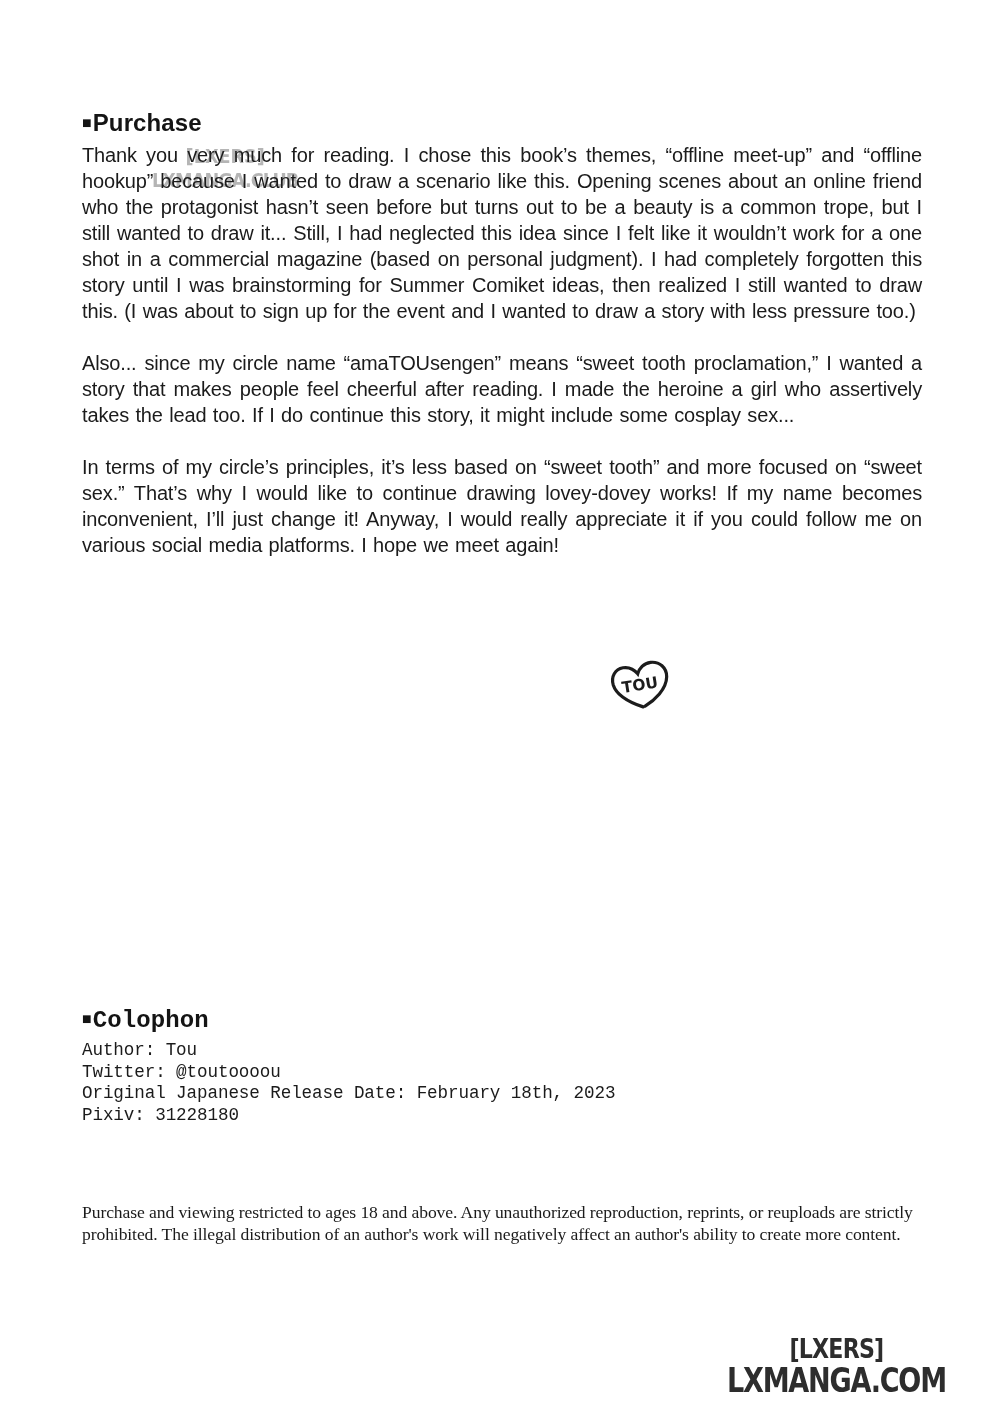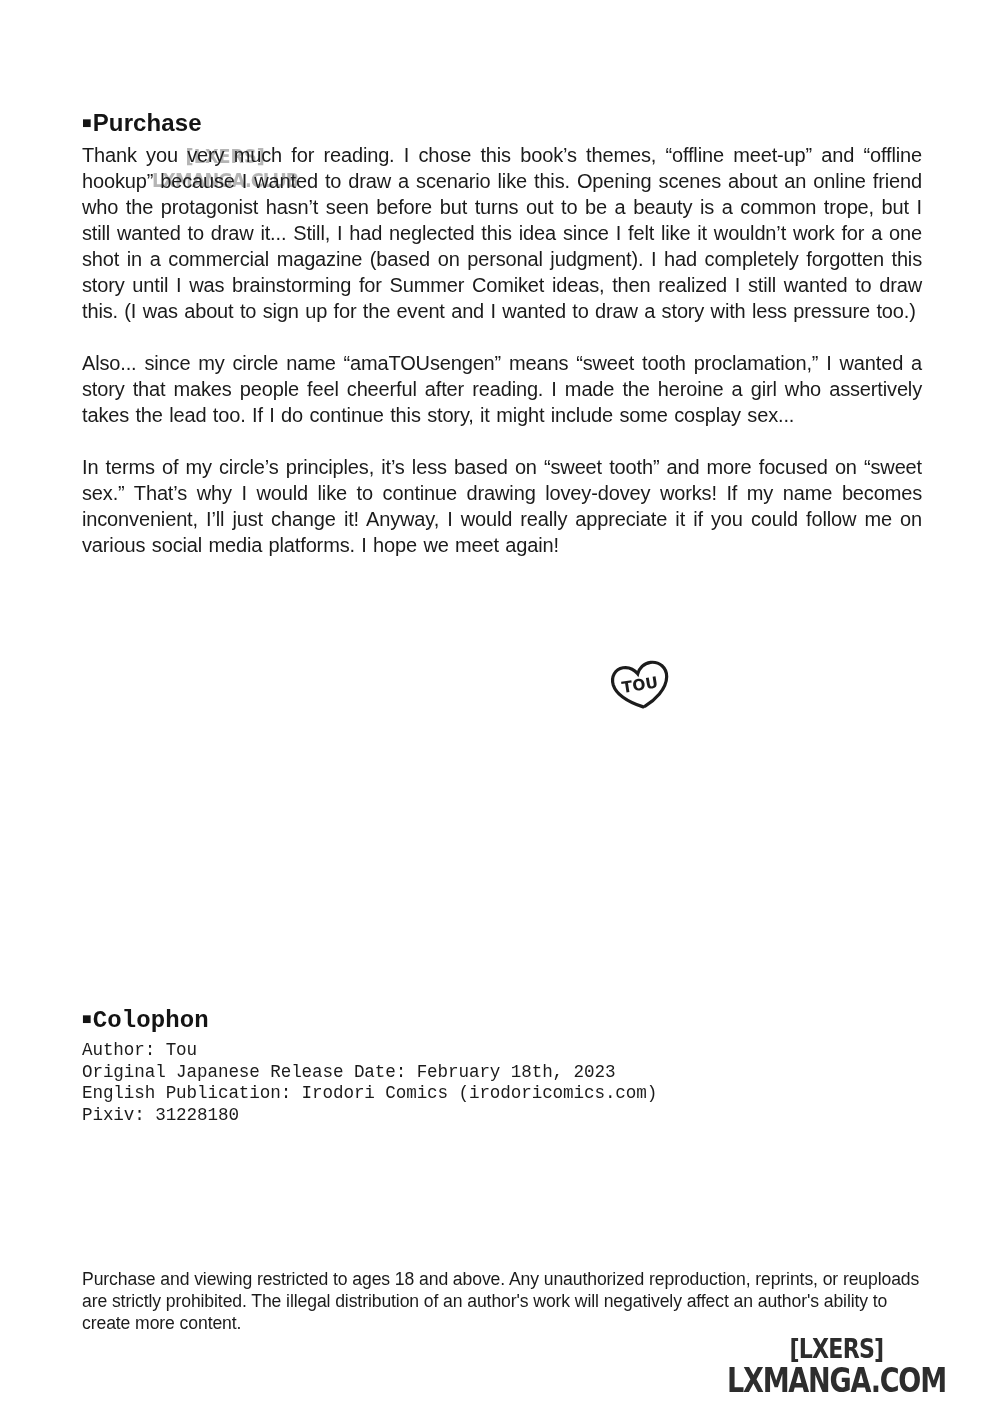--- a/index.html
+++ b/index.html
@@ -84,26 +84,27 @@
   .colophon-line {
     font-size: 17.6px;
     line-height: 21.6px;
     letter-spacing: -0.1px;
   }
 
   
   .disclaimer {
     position: absolute;
     left: 82px;
-    top: 1250px;
+    top: 1183px;
     width: 840px;
     font-size: 17.6px;
     line-height: 22px;
     letter-spacing: -0.1px;
     z-index: 1;
+    font-family: Liberation Serif, serif;
   }
 
   
   .wm-footer {
     position: absolute;
     right: 30px;
     top: 1334px;
     text-align: center;
     color: #2d2d2d;
     font-family: "DejaVu Sans", sans-serif;
@@ -151,22 +152,22 @@
                C 33 10.5, 38 5.5, 45 5.5
                C 54 5.5, 60.5 12.5, 59.5 21.5
                C 58 34, 45 43.5, 35 48.5" fill="none" stroke="#1c1c1c" stroke-width="3.2" stroke-linecap="round"></path>
       <text x="32" y="32" text-anchor="middle" font-family="DejaVu Sans, sans-serif" font-size="15.5" font-weight="700" fill="#1c1c1c" transform="rotate(-3 33 27)">TOU</text>
     </g>
   </svg>
 
   <div class="colophon">
     <h2 class="section-heading"><span class="bullet">■</span><span>Colophon</span></h2>
     <div class="colophon-line">Author: Tou</div>
+    <div class="colophon-line">Twitter: @toutoooou</div>
     <div class="colophon-line">Original Japanese Release Date: February 18th, 2023</div>
-    <div class="colophon-line">English Publication: Irodori Comics (irodoricomics.com)</div>
     <div class="colophon-line">Pixiv: 31228180</div>
   </div>
 
   <p class="disclaimer">Purchase and viewing restricted to ages 18 and above. Any unauthorized reproduction, reprints, or reuploads are strictly prohibited. The illegal distribution of an author's work will negatively affect an author's ability to create more content.</p>
 
   <div class="wm-footer">
     <div class="wm-l1">[LXERS]</div>
     <div class="wm-l2">LXMANGA.COM</div>
   </div>
 

